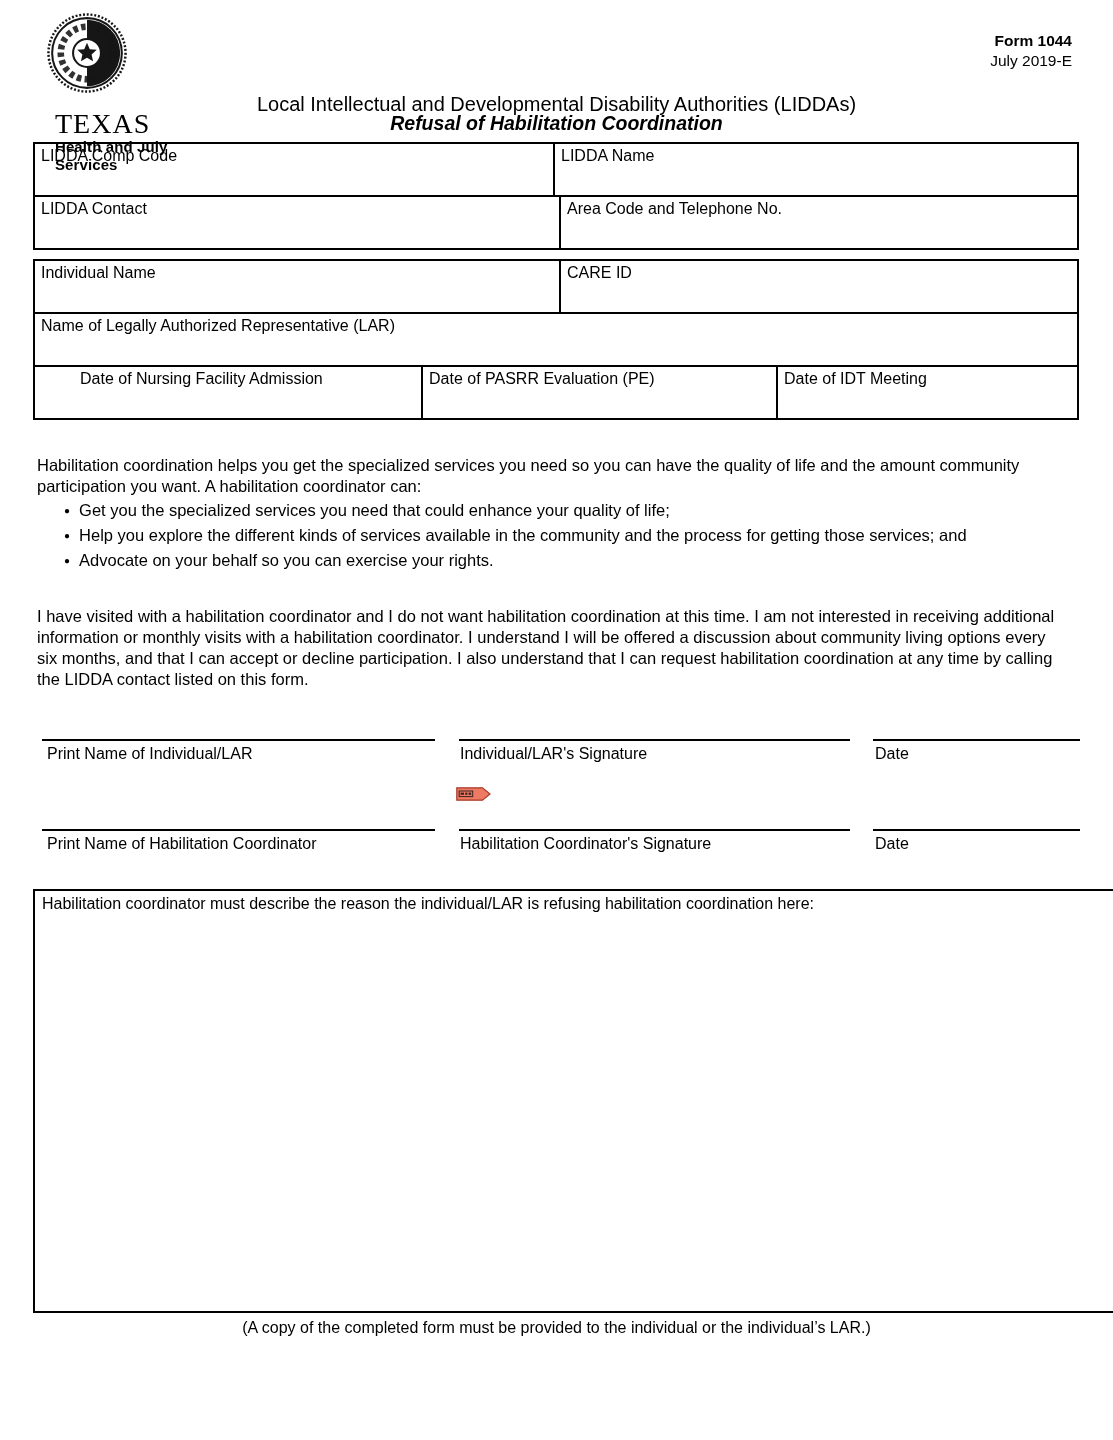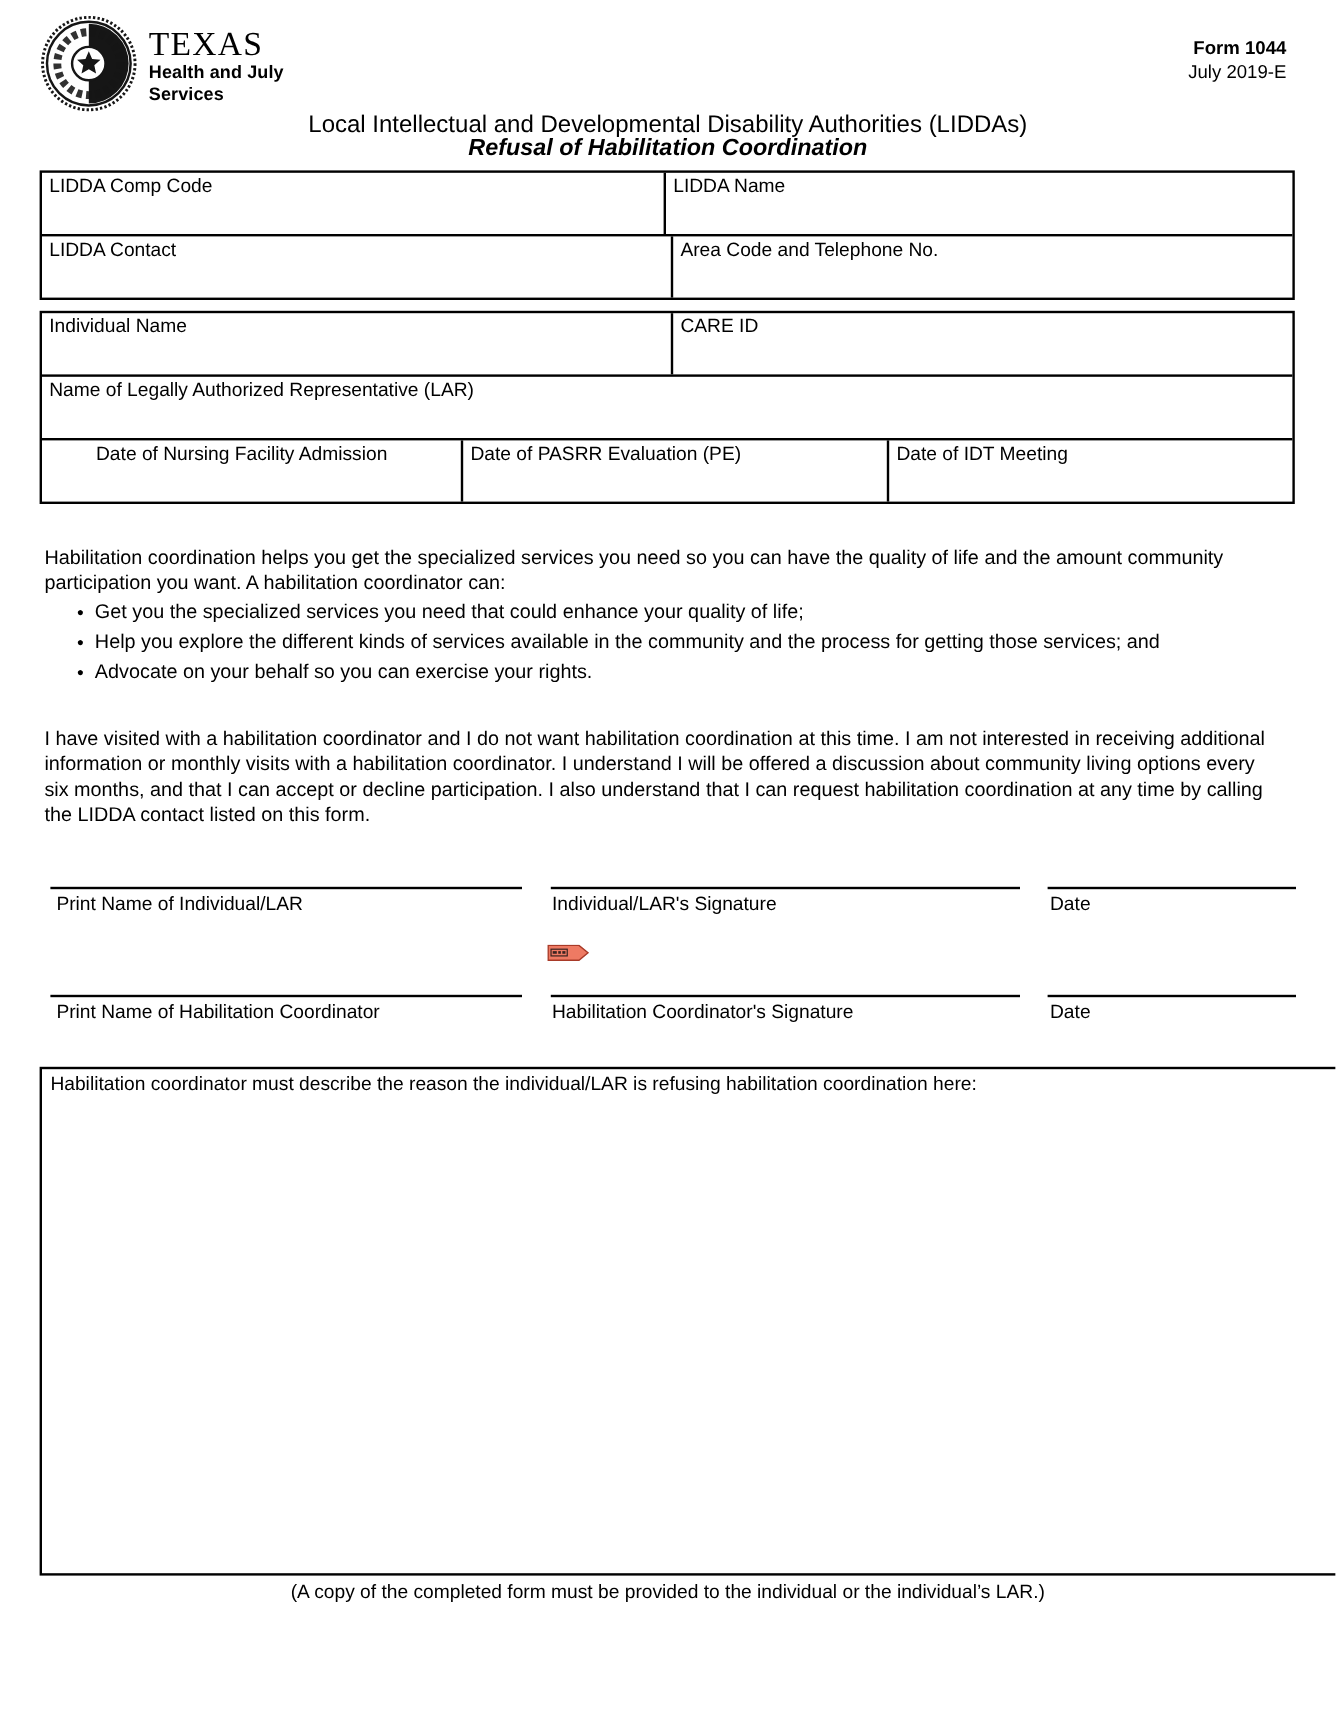--- a/index.html
+++ b/index.html
@@ -5,40 +5,40 @@
   html,body{margin:0;padding:0;background:#ffffff;}
   .page{
     position:relative;
     width:1113px;height:1440px;
     background:#ffffff;
     font-family:"Liberation Sans", sans-serif;
     color:#000;
     overflow:hidden;
   }
   
-  .logo-wrap{position:absolute;left:33px;top:12px;display:flex;align-items:flex-start;}
+  .logo-wrap{position:absolute;left:46px;top:12px;display:flex;align-items:flex-start;flex-direction:column;}
   .logo-text{margin-left:9px;padding-top:12px;}
   .logo-texas{font-family:"Liberation Serif", serif;font-size:28px;font-weight:500;letter-spacing:1px;line-height:28px;}
   .logo-hhs{font-size:15px;font-weight:bold;line-height:18px;letter-spacing:0.1px;}
   .form-id{position:absolute;right:41px;top:31px;text-align:right;font-size:15.5px;line-height:20px;}
   .form-id .num{font-weight:bold;}
   
   .subtitle{position:absolute;left:0;top:93px;width:100%;text-align:center;font-size:20px;}
   .main-title{position:absolute;left:0;top:112px;width:100%;text-align:center;font-size:19.5px;font-weight:bold;font-style:italic;}
   
   .tbl{position:absolute;left:33px;width:1046px;border:2px solid #000;box-sizing:border-box;}
   .tbl1{top:142px;}
   .tbl2{top:259px;}
   .trow{display:flex;box-sizing:border-box;}
   .trow + .trow{border-top:2px solid #000;}
   .tcell{box-sizing:border-box;padding:3px 6px;font-size:16px;height:51px;}
   .tcell + .tcell{border-left:2px solid #000;}
   .w524{width:524px;flex:none;}
   .wrest{flex:1;}
-  .w349{width:349px;flex:none;padding-left:45px;}
+  .w349{width:386px;flex:none;padding-left:45px;}
   .w355{width:355px;flex:none;}
   
   .para{position:absolute;left:37px;font-size:16.5px;line-height:21px;}
   .intro{top:438px;width:1004px;}
   .statement{top:589px;width:1018px;}
   .bullets{position:absolute;left:64px;top:498px;width:990px;margin:0;padding:0;list-style:none;}
   .bullets li{font-size:16.5px;line-height:25px;}
   .bullets li::before{content:"●";font-size:10px;vertical-align:2px;margin-right:9px;}
   
   .sigline{position:absolute;border-top:2px solid #000;box-sizing:border-box;}

